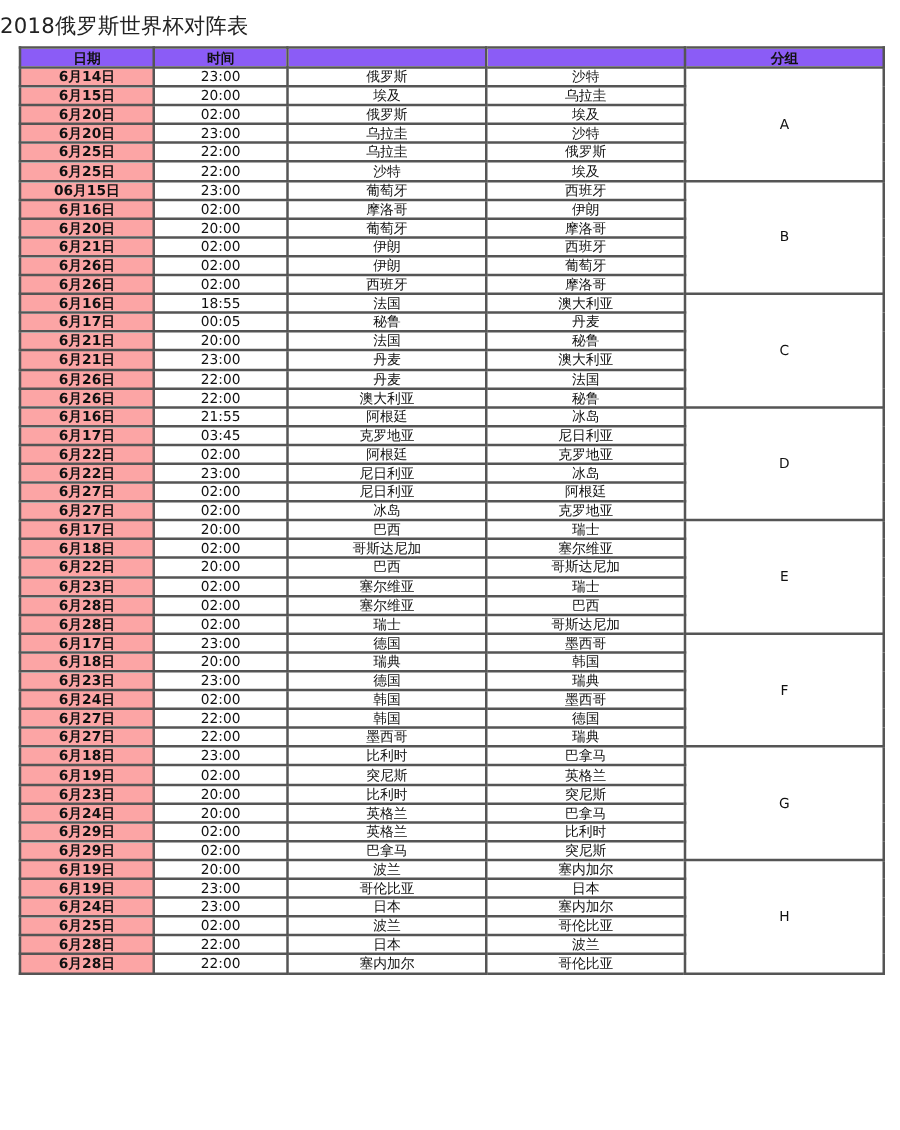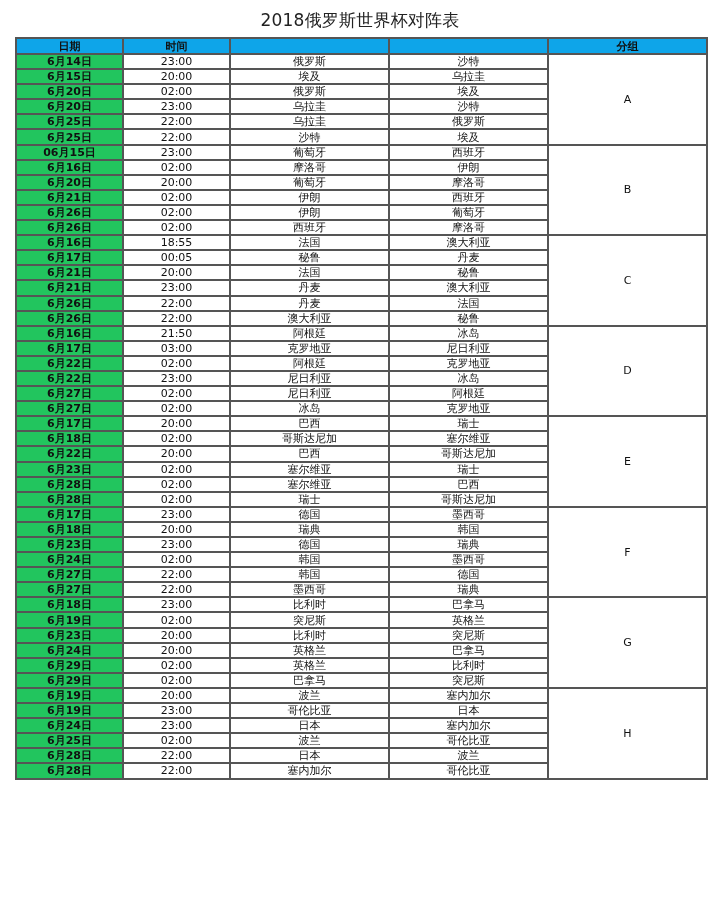--- a/index.html
+++ b/index.html
@@ -1,26 +1,26 @@
 <!DOCTYPE html>
 <html><head>
 <meta charset="utf-8">
 <style>
   html, body { margin: 0; padding: 0; background: #ffffff; }
   body { width: 720px; height: 904px; position: relative; overflow: hidden;
          font-family: "DejaVu Sans", "Liberation Sans", sans-serif; color: #111; }
-  .title { position: absolute; top: 9px; left: 0; width: 720px; text-align: center;
+  .title { position: absolute; top: 9px; left: 0; width: 720px; text-align: left;
            font-size: 17px; color: #222; letter-spacing: 0.2px; }
   table.sched { position: absolute; top: 37px; left: 15px; border-collapse: collapse;
                 table-layout: fixed; width: 691px; }
   table.sched td, table.sched th { border: 2px solid #555; padding: 0; text-align: center;
                 vertical-align: middle; height: 13.1px; line-height: 13px; font-size: 11px;
                 overflow: hidden; white-space: nowrap; }
-  table.sched th { background: #0ea5e9; font-weight: bold; font-size: 11px; height: 14px; }
-  td.date { background: #22c55e; font-weight: bold; }
+  table.sched th { background: #8b5cf6; font-weight: bold; font-size: 11px; height: 14px; }
+  td.date { background: #fca5a5; font-weight: bold; }
   td.time, td.team { background: #ffffff; }
   td.group { background: #ffffff; font-size: 12px; }
   col.c-date { width: 107px; } col.c-time { width: 107px; }
   col.c-team1 { width: 159px; } col.c-team2 { width: 159px; } col.c-group { width: 159px; }
 </style>
 </head>
 <body>
 
 <div class="title">2018俄罗斯世界杯对阵表</div>
 
@@ -148,28 +148,28 @@
         <td class="team">法国</td>
       </tr>
       <tr>
         <td class="date">6月26日</td>
         <td class="time">22:00</td>
         <td class="team">澳大利亚</td>
         <td class="team">秘鲁</td>
       </tr>
       <tr>
         <td class="date">6月16日</td>
-        <td class="time">21:50</td>
+        <td class="time">21:55</td>
         <td class="team">阿根廷</td>
         <td class="team">冰岛</td>
         <td class="group" rowspan="6">D</td>
       </tr>
       <tr>
         <td class="date">6月17日</td>
-        <td class="time">03:00</td>
+        <td class="time">03:45</td>
         <td class="team">克罗地亚</td>
         <td class="team">尼日利亚</td>
       </tr>
       <tr>
         <td class="date">6月22日</td>
         <td class="time">02:00</td>
         <td class="team">阿根廷</td>
         <td class="team">克罗地亚</td>
       </tr>
       <tr>

